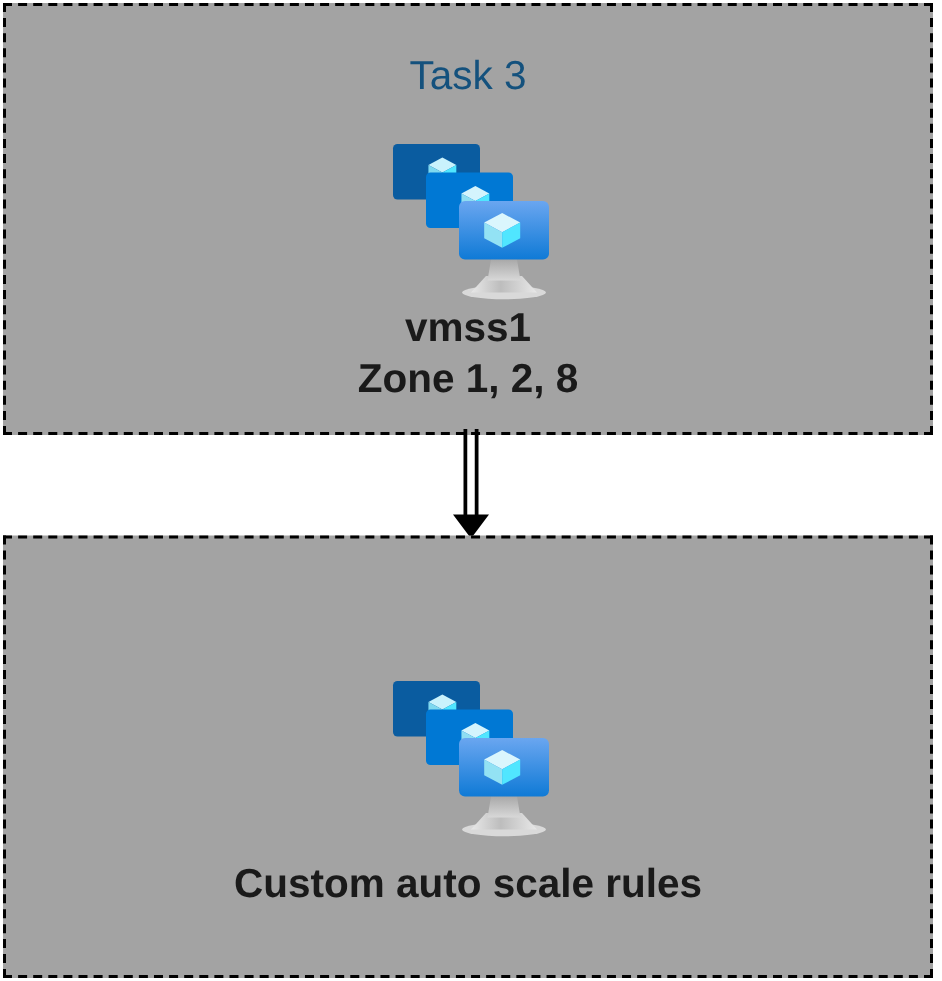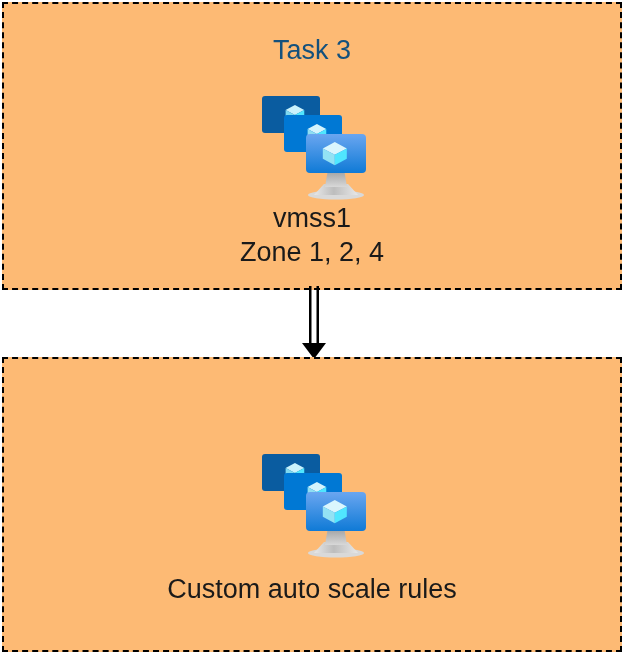--- a/index.html
+++ b/index.html
@@ -20,21 +20,21 @@
     position: absolute;
     left: 0;
     top: 0;
     width: 628px;
     height: 654px;
   }
 
   
   .group-box {
     position: absolute;
-    background: #fdba74;
+    background: #a3a3a3;
     border: 2px dashed #000000;
     box-sizing: border-box;
     padding-left: 48px;
   }
   #box-task3 {
     left: 2px;
     top: 2px;
     width: 620px;
     height: 288px;
   }
@@ -68,21 +68,21 @@
     width: 100%;
     text-align: center;
     color: #1a1a1a;
     font-size: 27px;
     font-weight: 400;
     line-height: 34px;
     white-space: nowrap;
   }
   #caption-task3 { top: 197px; }
   #caption-task4 { top: 570px; }
-  .caption-line { display: block; }
+  .caption-line { display: block; font-weight: bold; }
 
   
   .vmss-icon {
     position: absolute;
     width: 120px;
     height: 108px;
   }
   #icon-task3 {
     left: 254px;
     top: 88px;
@@ -152,21 +152,21 @@
         <g transform="translate(64,50) scale(0.80)">
           <path d="M16 0 L31 8 L16 16 L1 8 Z" fill="#daf6fd"></path>
           <path d="M1 8 L16 16 L16 29 L1 21 Z" fill="#93e2f4"></path>
           <path d="M31 8 L16 16 L16 29 L31 21 Z" fill="#50e6ff"></path>
         </g>
       </svg>
     </div>
 
     <div class="caption" id="caption-task3">
       <span class="caption-line">vmss1</span>
-      <span class="caption-line">Zone 1, 2, 4</span>
+      <span class="caption-line">Zone 1, 2, 8</span>
     </div>
   </div>
 
   <div id="connector-arrow">
     <svg viewBox="0 0 36 74" width="36" height="74" xmlns="http://www.w3.org/2000/svg">
 
       <rect x="13" y="0" width="2.5" height="62" fill="#000000"></rect>
       <rect x="20.5" y="0" width="2.5" height="62" fill="#000000"></rect>
 
       <path d="M6 57 L30 57 L18 73 Z" fill="#000000"></path>

